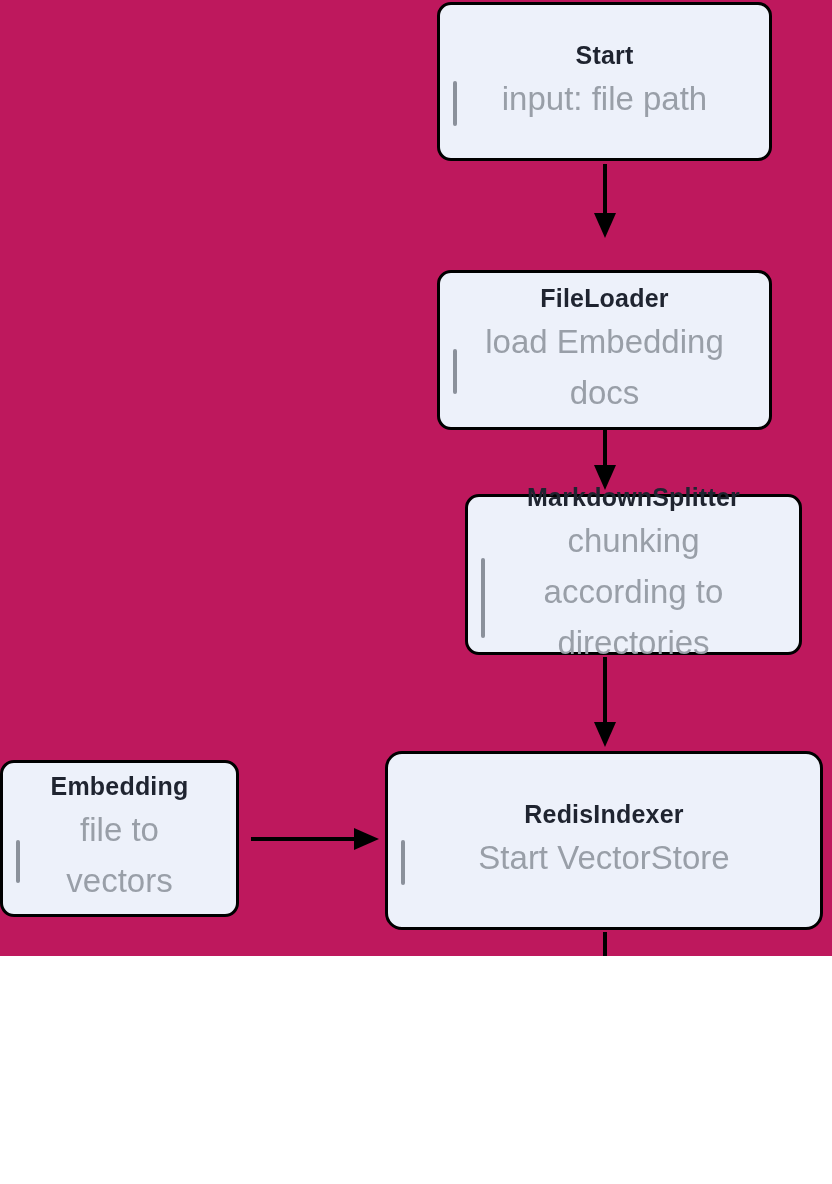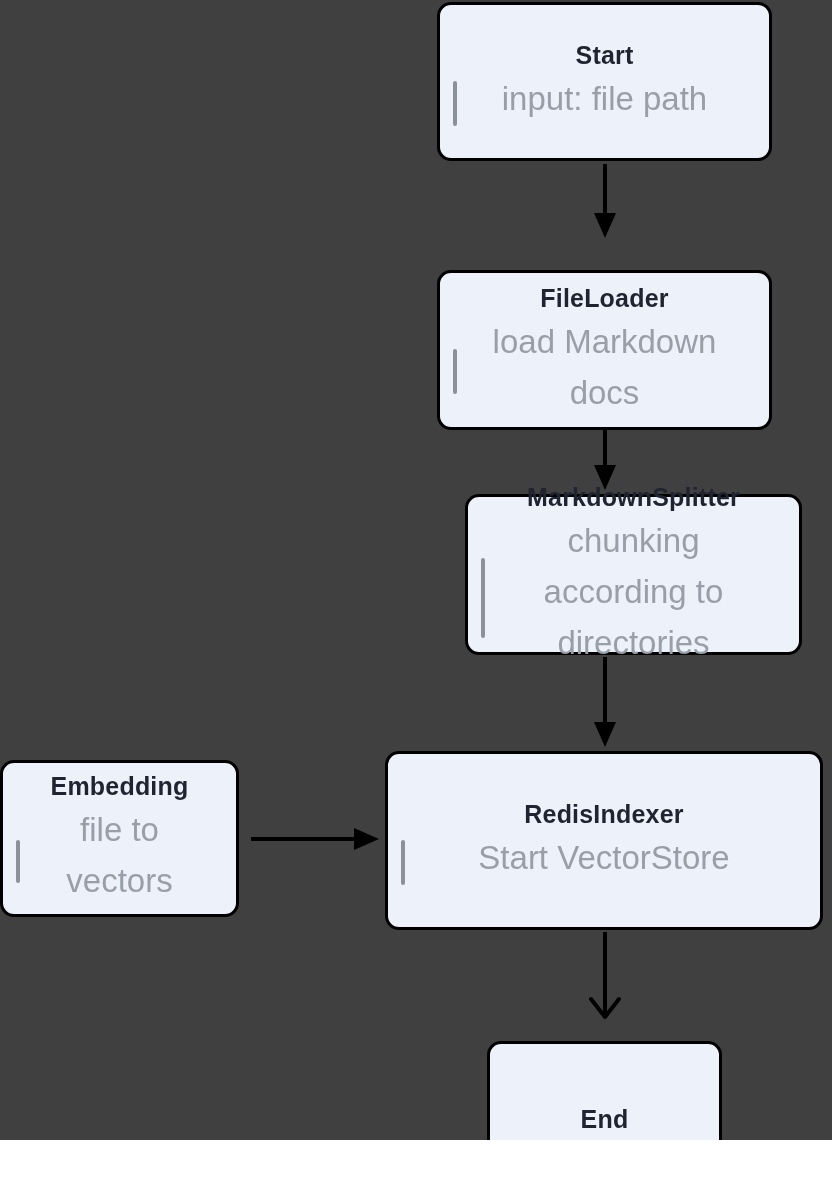--- a/index.html
+++ b/index.html
@@ -4,22 +4,22 @@
 <style>
   html, body {
     margin: 0;
     padding: 0;
     background: #ffffff;
     font-family: "Liberation Sans", "DejaVu Sans", sans-serif;
   }
   .canvas {
     position: relative;
     width: 832px;
-    height: 1140px;
-    background: #404040;
+    height: 956px;
+    background: #be185d;
     overflow: hidden;
   }
   svg.edges {
     position: absolute;
     left: 0;
     top: 0;
     width: 832px;
     height: 1184px;
     pointer-events: none;
   }
@@ -62,21 +62,21 @@
 
   .node-fileloader       { left: 437px; top: 242px;  width: 335px; height: 160px; margin-top: 28px; }
   .node-fileloader .bar  { top: 76px;  height: 45px; }
 
   .node-markdownsplitter { left: 437px; top: 494px;  width: 337px; height: 161px; margin-left: 28px; }
   .node-markdownsplitter .bar { top: 61px; height: 80px; }
 
   .node-embedding        { left: 0;   top: 760px;  width: 239px; height: 157px; }
   .node-embedding .bar   { top: 77px;  height: 43px; }
 
-  .node-redisindexer     { left: 385px; top: 751px;  width: 438px; height: 179px; }
+  .node-redisindexer     { left: 385px; top: 751px;  width: 438px; height: 179px; border-radius: 17px; }
   .node-redisindexer .bar { top: 86px; height: 45px; }
 
   .node-end              { left: 487px; top: 1024px; width: 235px; height: 158px; margin-top: 17px; }
 </style>
 </head>
 <body>
 
 <div class="canvas">
 
   <svg class="edges" viewBox="0 0 832 1184" xmlns="http://www.w3.org/2000/svg">
@@ -109,21 +109,21 @@
 
   <div class="node node-start">
     <span class="bar"></span>
     <div class="title">Start</div>
     <div class="subtitle">input: file path</div>
   </div>
 
   <div class="node node-fileloader">
     <span class="bar"></span>
     <div class="title">FileLoader</div>
-    <div class="subtitle">load Markdown docs</div>
+    <div class="subtitle">load Embedding docs</div>
   </div>
 
   <div class="node node-markdownsplitter">
     <span class="bar"></span>
     <div class="title">MarkdownSplitter</div>
     <div class="subtitle">chunking according to directories</div>
   </div>
 
   <div class="node node-embedding">
     <span class="bar"></span>

